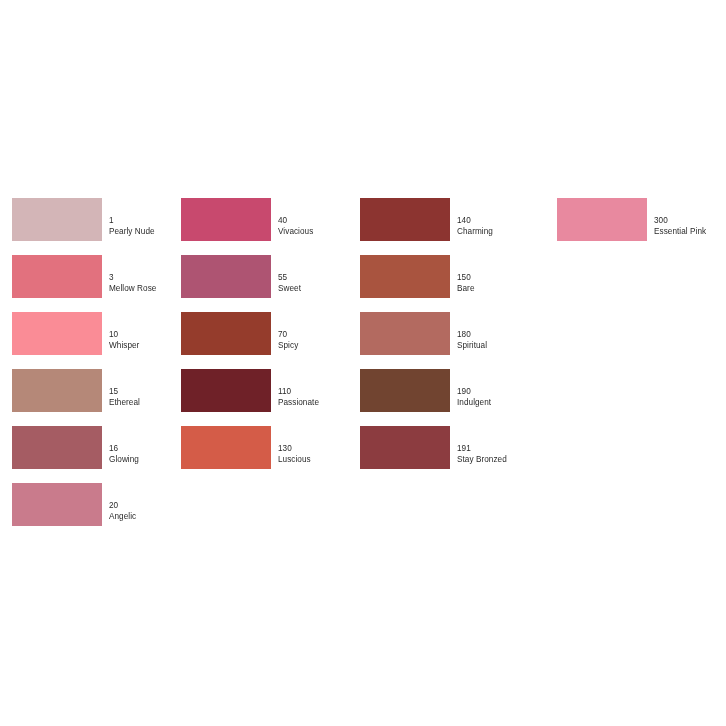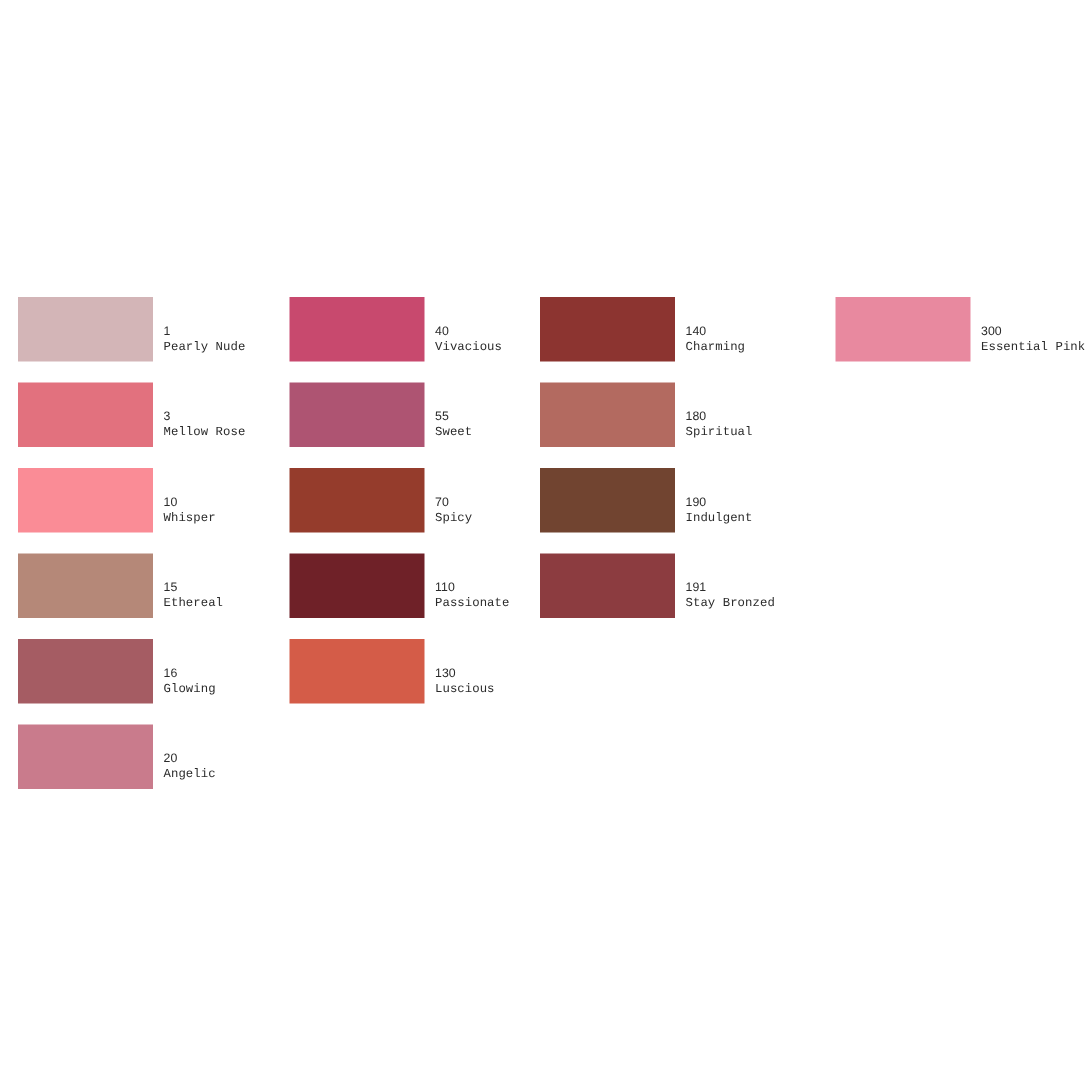--- a/index.html
+++ b/index.html
@@ -23,21 +23,21 @@
     width: 726px;
     height: 726px;
   }
 
   .column {
     position: absolute;
     top: 198px;
   }
 
   .column[data-col="0"] { left: 12px; }
-  .column[data-col="1"] { left: 193px; }
+  .column[data-col="1"] { left: 181px; }
   .column[data-col="2"] { left: 360px; }
   .column[data-col="3"] { left: 557px; }
 
   .shade-row {
     position: relative;
     height: 56px;
     margin-bottom: 1px;
     width: 175px;
   }
 
@@ -61,21 +61,20 @@
     letter-spacing: 0.05px;
     white-space: nowrap;
   }
 
   .shade-code {
     display: block;
   }
 
   .shade-name {
     display: block;
-    font-family: Liberation Mono, monospace;
   }
 </style>
 </head>
 <body>
 
 <div id="shade-chart" style="background: rgb(255, 255, 255);">
     <div class="column" data-col="0">
       <div class="shade-row">
         <div class="swatch" style="background-color: rgb(211, 181, 183);"></div>
         <div class="shade-label">
@@ -158,20 +157,27 @@
     </div>
     <div class="column" data-col="2">
       <div class="shade-row">
         <div class="swatch" style="background-color: rgb(140, 52, 48);"></div>
         <div class="shade-label">
           <span class="shade-code">140</span>
           <span class="shade-name">Charming</span>
         </div>
       </div>
       <div class="shade-row">
+        <div class="swatch" style="background-color: rgb(169, 84, 63);"></div>
+        <div class="shade-label">
+          <span class="shade-code">150</span>
+          <span class="shade-name">Bare</span>
+        </div>
+      </div>
+      <div class="shade-row">
         <div class="swatch" style="background-color: rgb(179, 106, 96);"></div>
         <div class="shade-label">
           <span class="shade-code">180</span>
           <span class="shade-name">Spiritual</span>
         </div>
       </div>
       <div class="shade-row">
         <div class="swatch" style="background-color: rgb(113, 68, 48);"></div>
         <div class="shade-label">
           <span class="shade-code">190</span>

